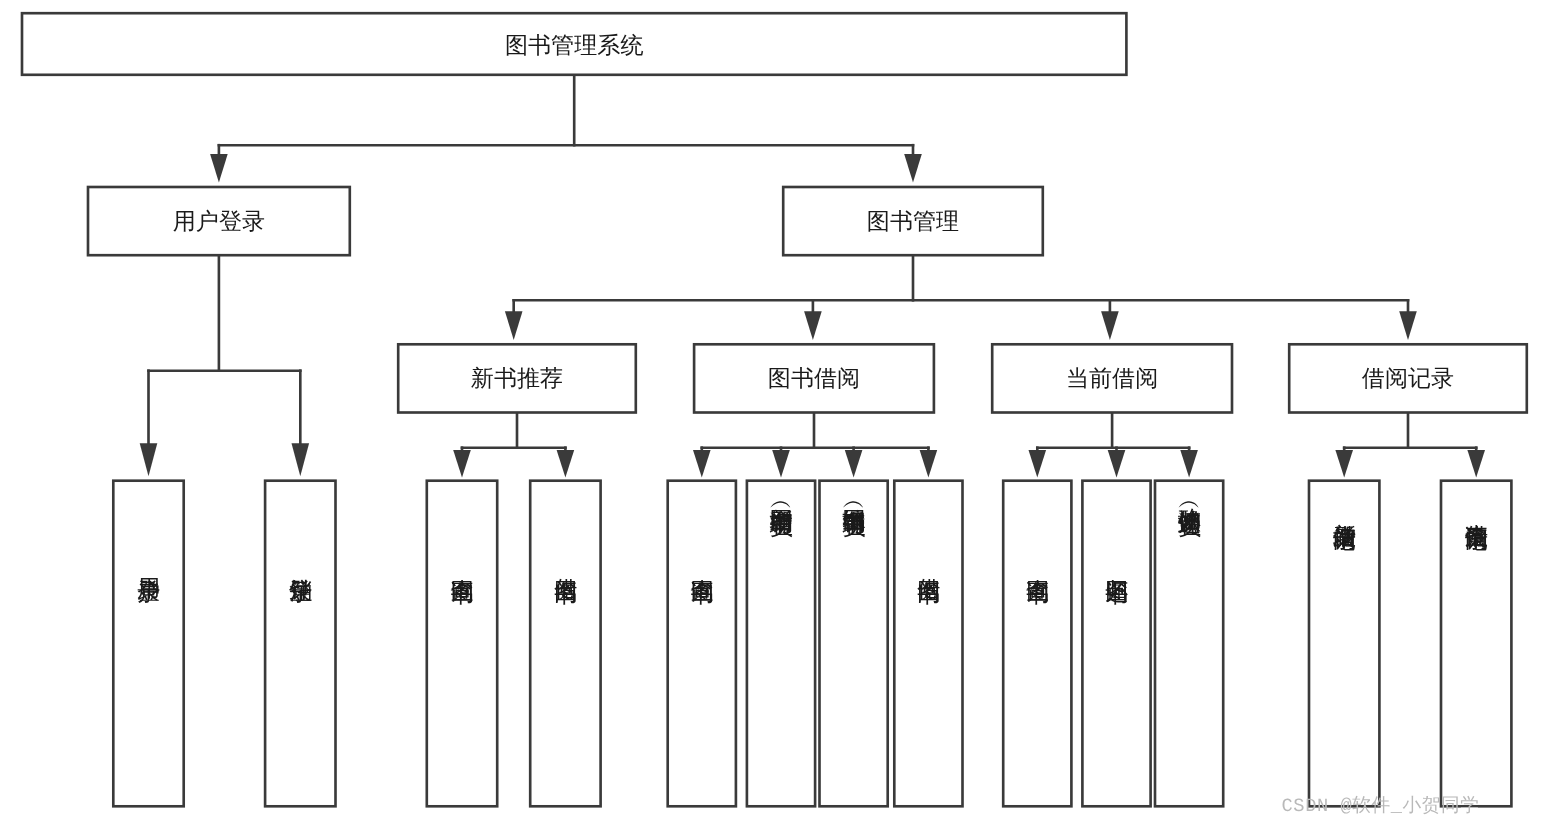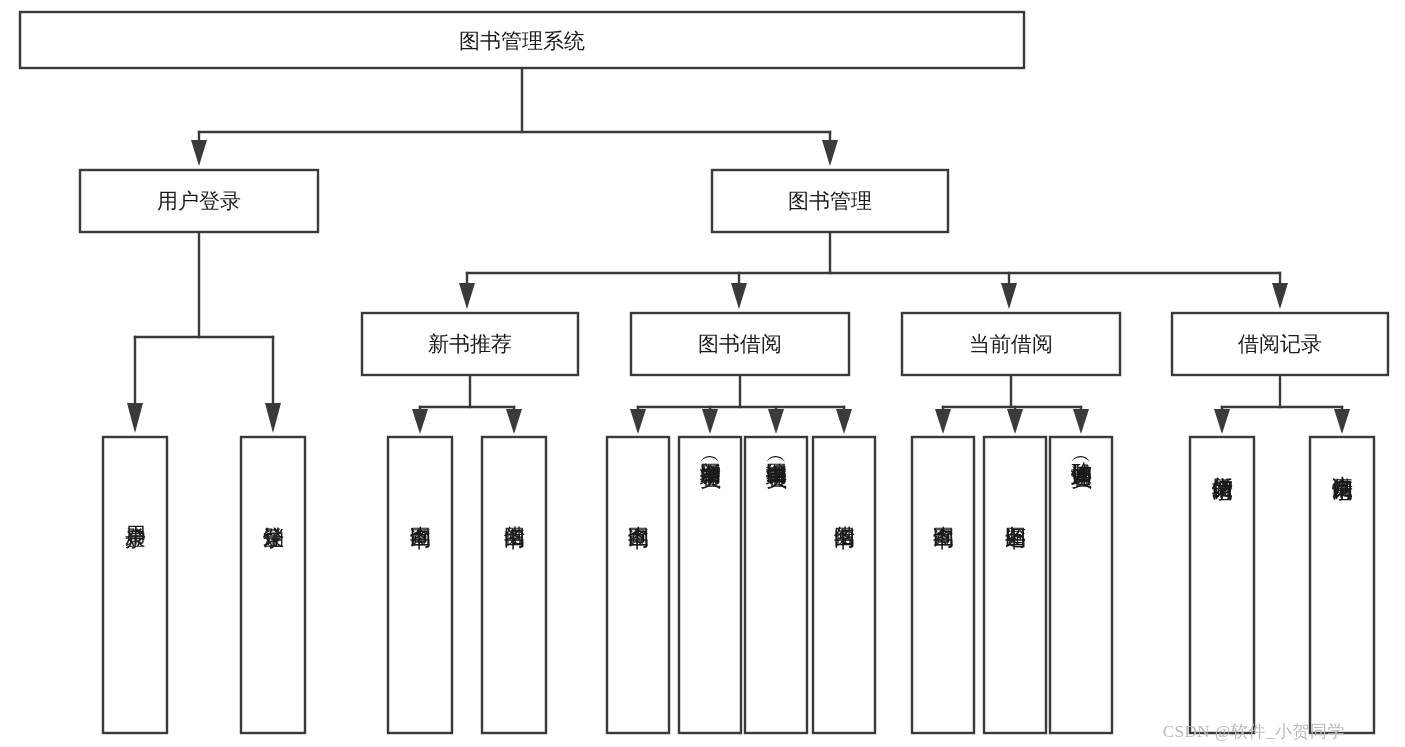--- a/index.html
+++ b/index.html
@@ -66,21 +66,21 @@
     position: absolute;
     display: flex;
     justify-content: center;
     align-items: flex-start;
     pointer-events: none;
   }
   #watermark {
     position: absolute;
     right: 6px;
     bottom: 4px;
-    font-family: Liberation Serif, serif;
+    font-family: Liberation Mono, monospace;
     font-size: 17px;
     color: #b9b9b9;
     letter-spacing: 0.5px;
     white-space: nowrap;
     margin-left: 10px;
   }
 </style>
 </head>
 <body>
 

